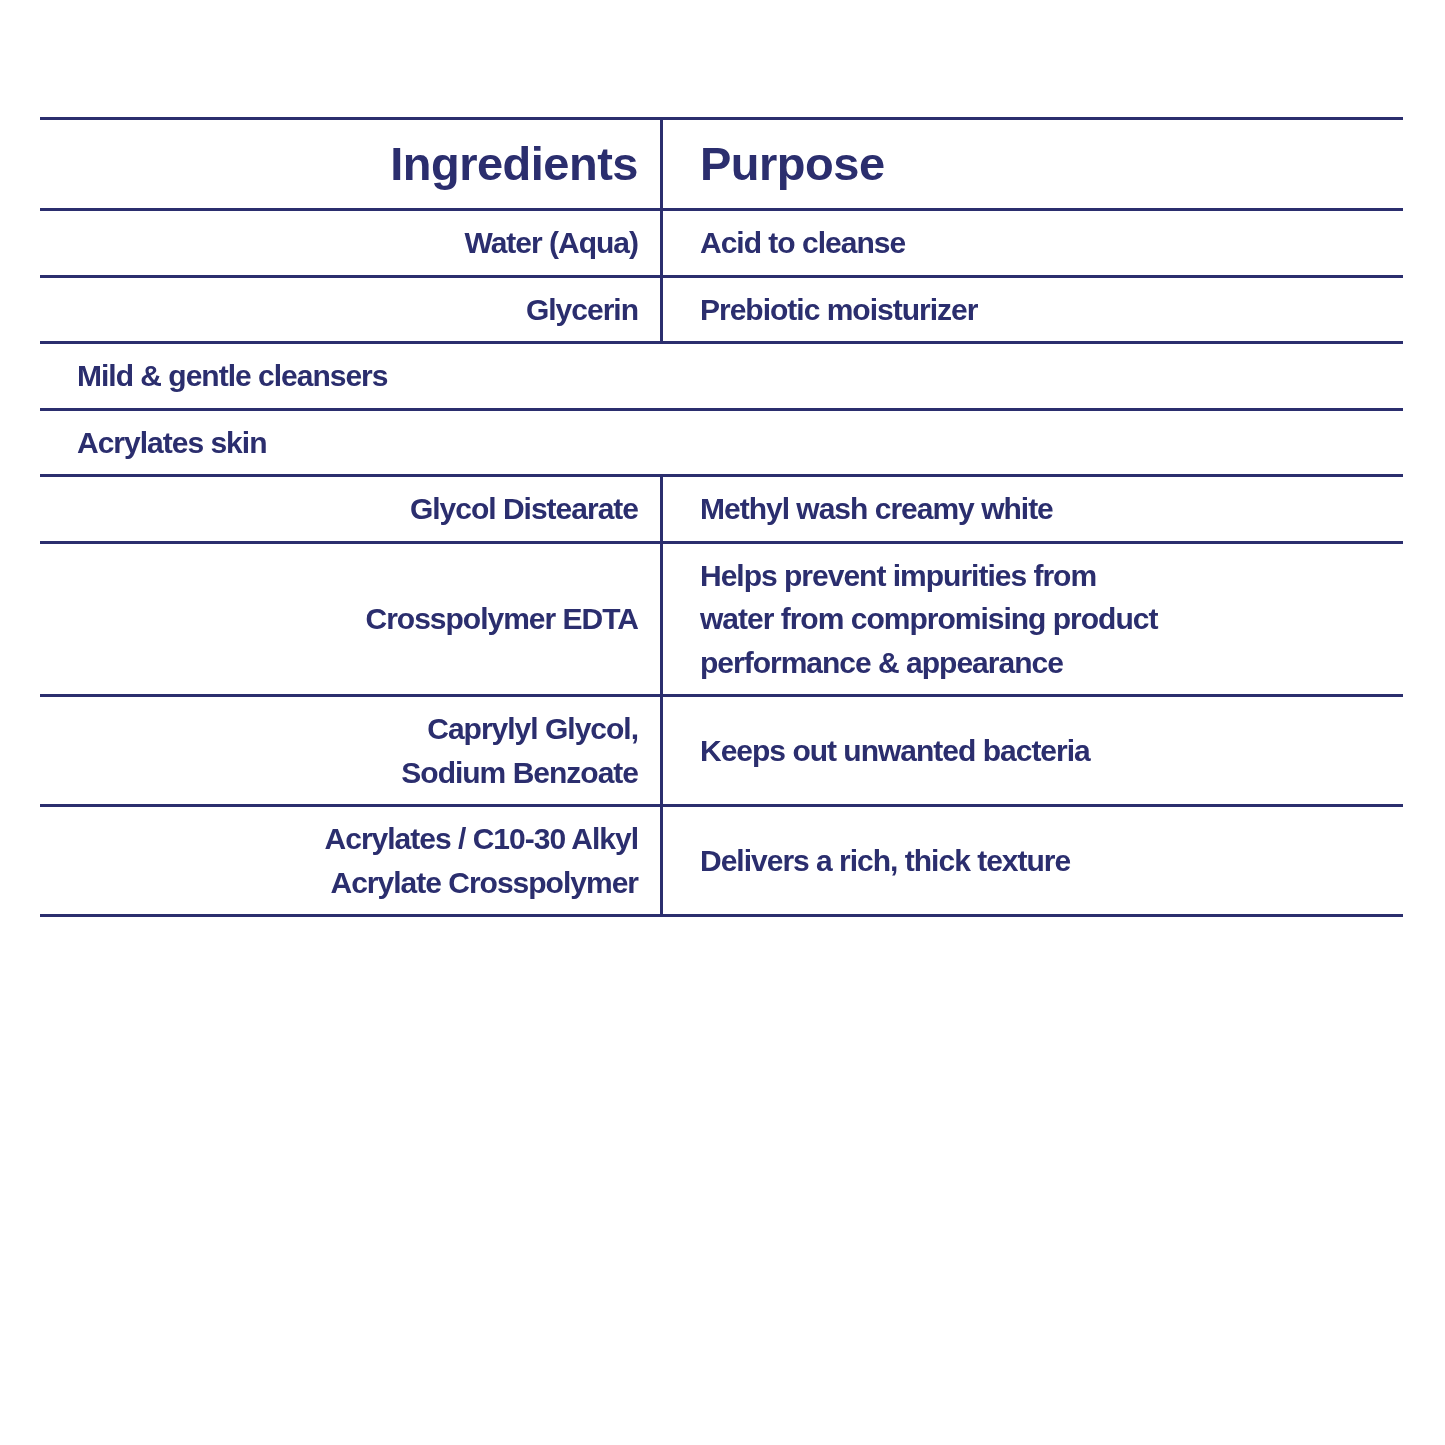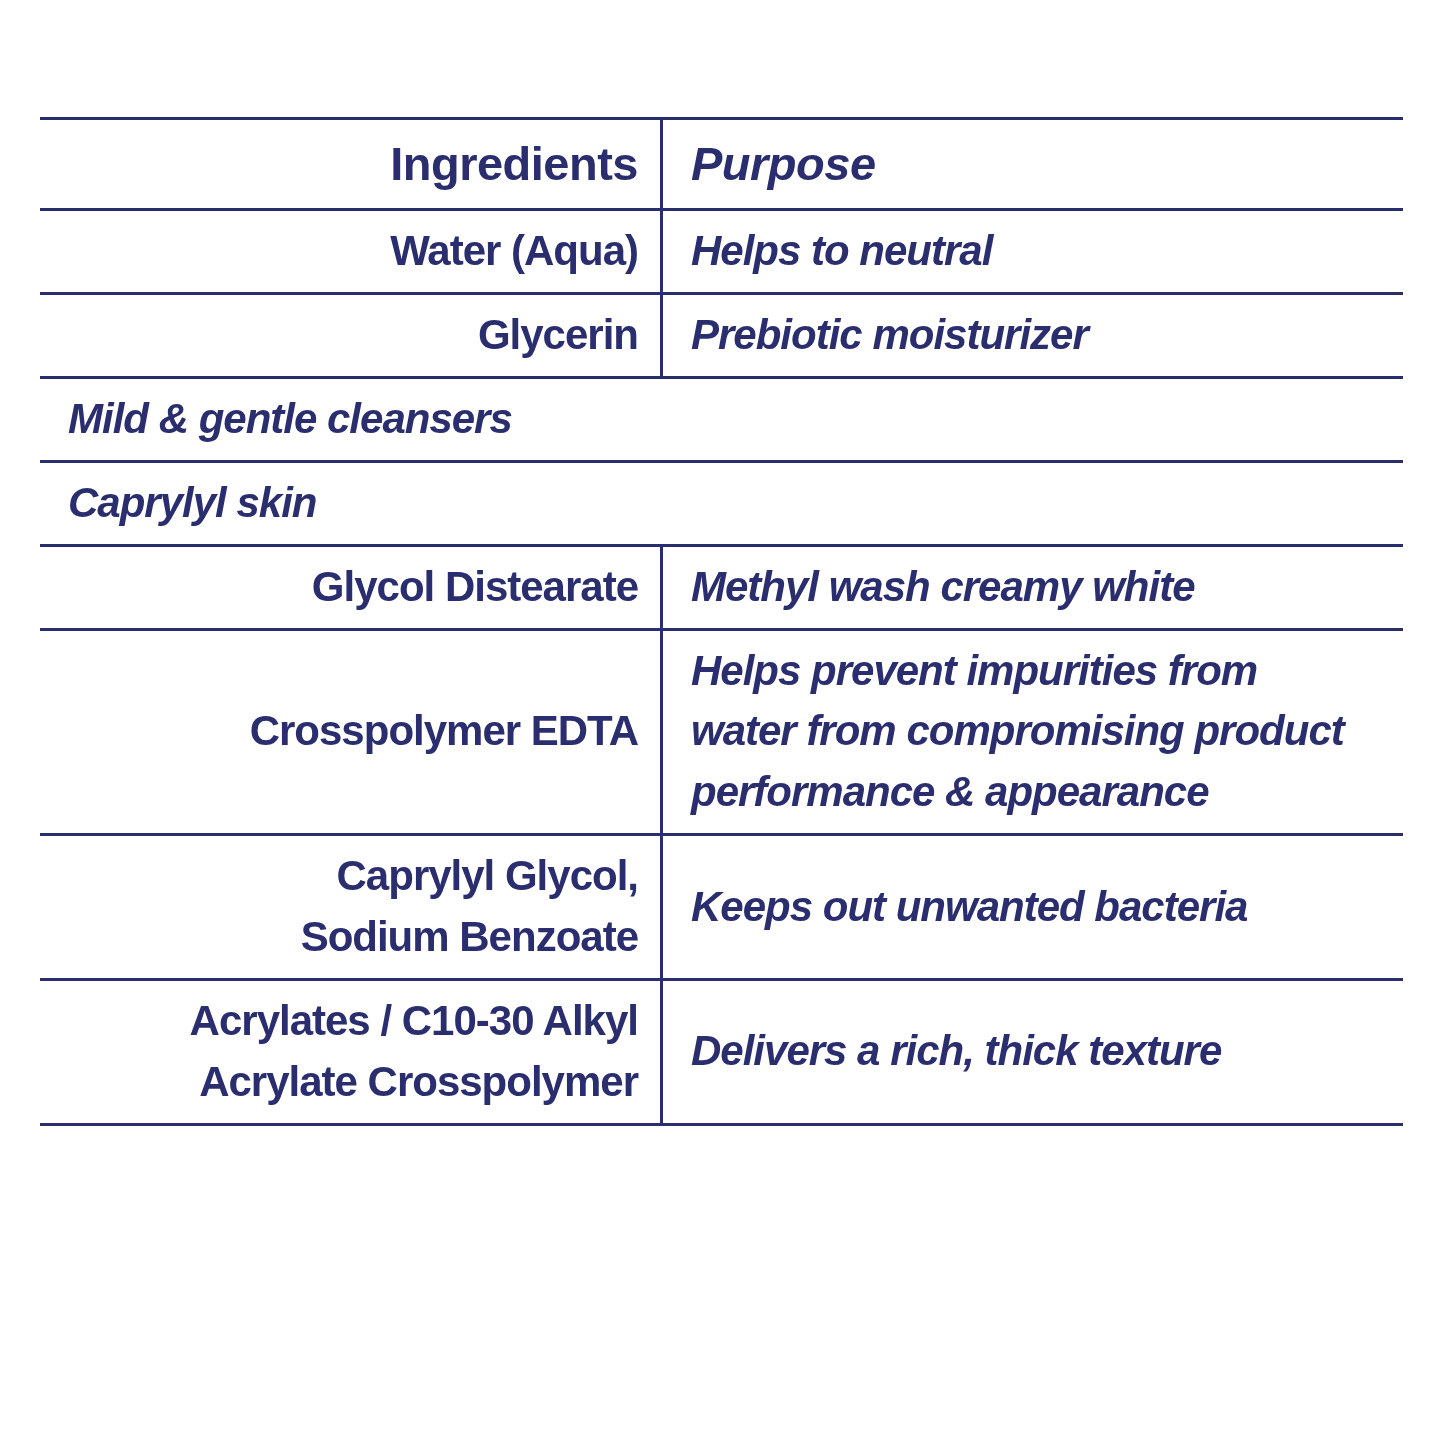--- a/index.html
+++ b/index.html
@@ -26,70 +26,69 @@
   .row {
     display: grid;
     grid-template-columns: 623px 1fr;
     border-bottom: 3px solid var(--accent);
   }
   .cell {
     display: flex;
     align-items: center;
     padding-top: 10px;
     padding-bottom: 10px;
-    font-size: 42px;
+    font-size: 30px;
     font-weight: bold;
     letter-spacing: -1px;
     line-height: 1.45;
     white-space: pre;
   }
   .cell.ingredient {
     justify-content: flex-end;
     text-align: right;
     padding-right: 22px;
     border-right: 3px solid var(--accent);
   }
   .cell.purpose {
     justify-content: flex-start;
     text-align: left;
-    padding-left: 28px;
-    font-style: italic;
+    padding-left: 37px;
   }
   .row.header .cell {
     font-size: 47px;
     letter-spacing: -0.5px;
   }
 </style>
 </head>
 <body>
 
 <div class="canvas">
   <div class="ingredients-table">
 
     <div class="row header">
       <div class="cell ingredient">Ingredients</div>
       <div class="cell purpose">Purpose</div>
     </div>
 
     <div class="row">
       <div class="cell ingredient">Water (Aqua)</div>
-      <div class="cell purpose">Helps to neutral</div>
+      <div class="cell purpose">Acid to cleanse</div>
     </div>
 
     <div class="row">
       <div class="cell ingredient">Glycerin</div>
       <div class="cell purpose">Prebiotic moisturizer</div>
     </div>
 
     <div class="row">
       <div class="cell purpose">Mild &amp; gentle cleansers</div>
     </div>
 
     <div class="row">
-      <div class="cell purpose">Caprylyl skin</div>
+      <div class="cell purpose">Acrylates skin</div>
     </div>
 
 
     <div class="row">
       <div class="cell ingredient">Glycol Distearate</div>
       <div class="cell purpose">Methyl wash creamy white</div>
     </div>
 
     <div class="row">
       <div class="cell ingredient">Crosspolymer EDTA</div>

